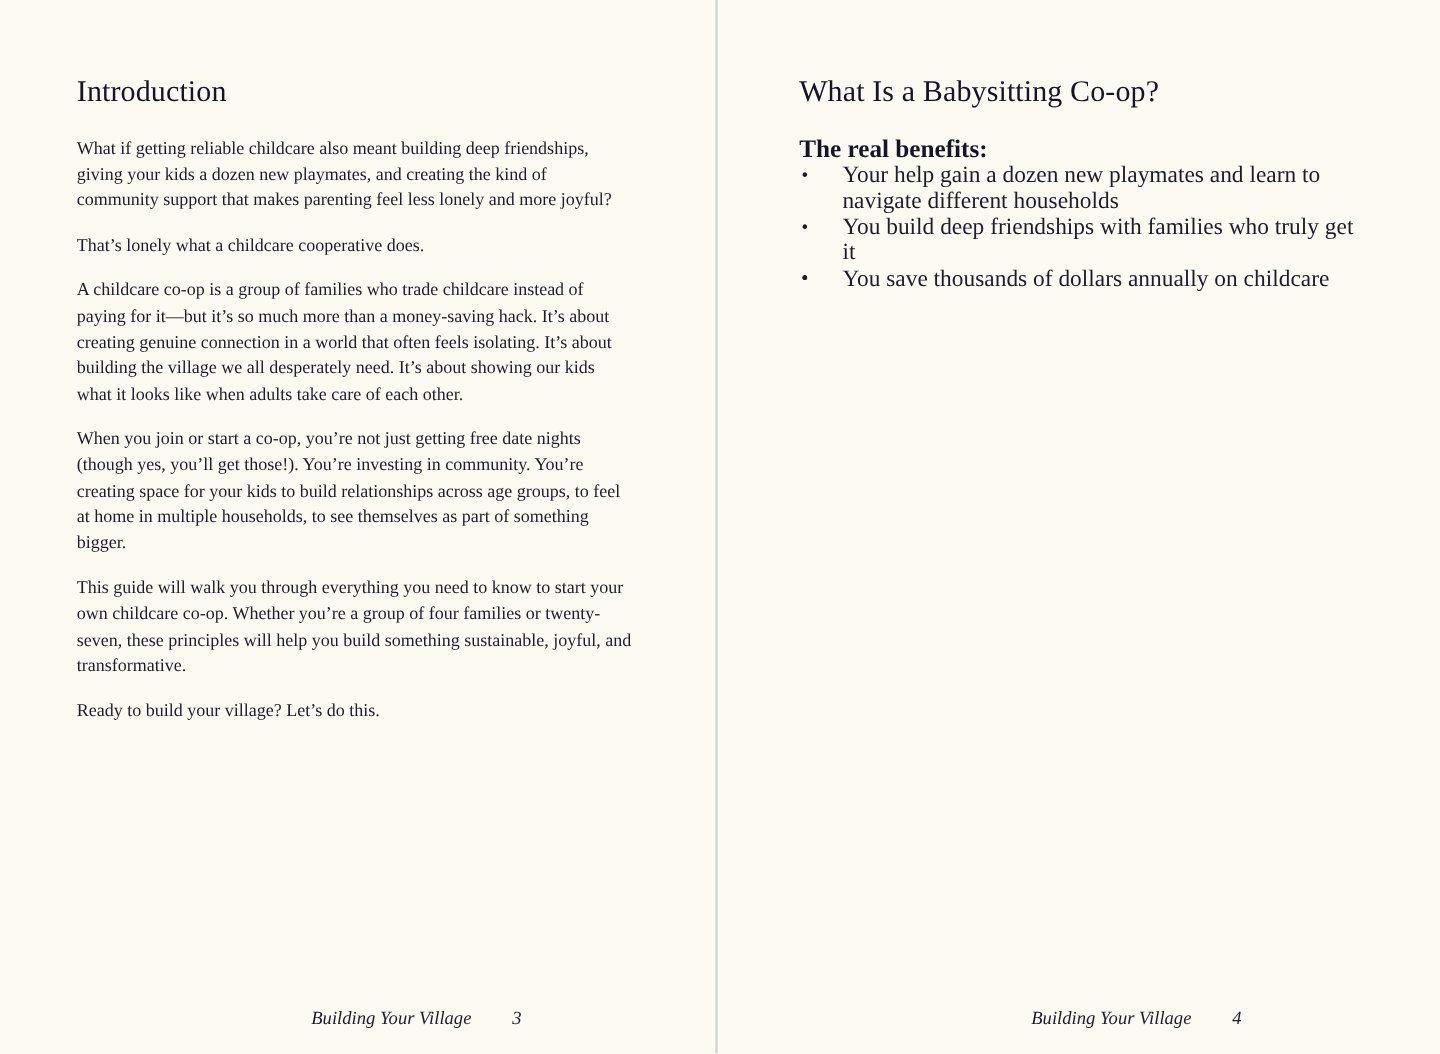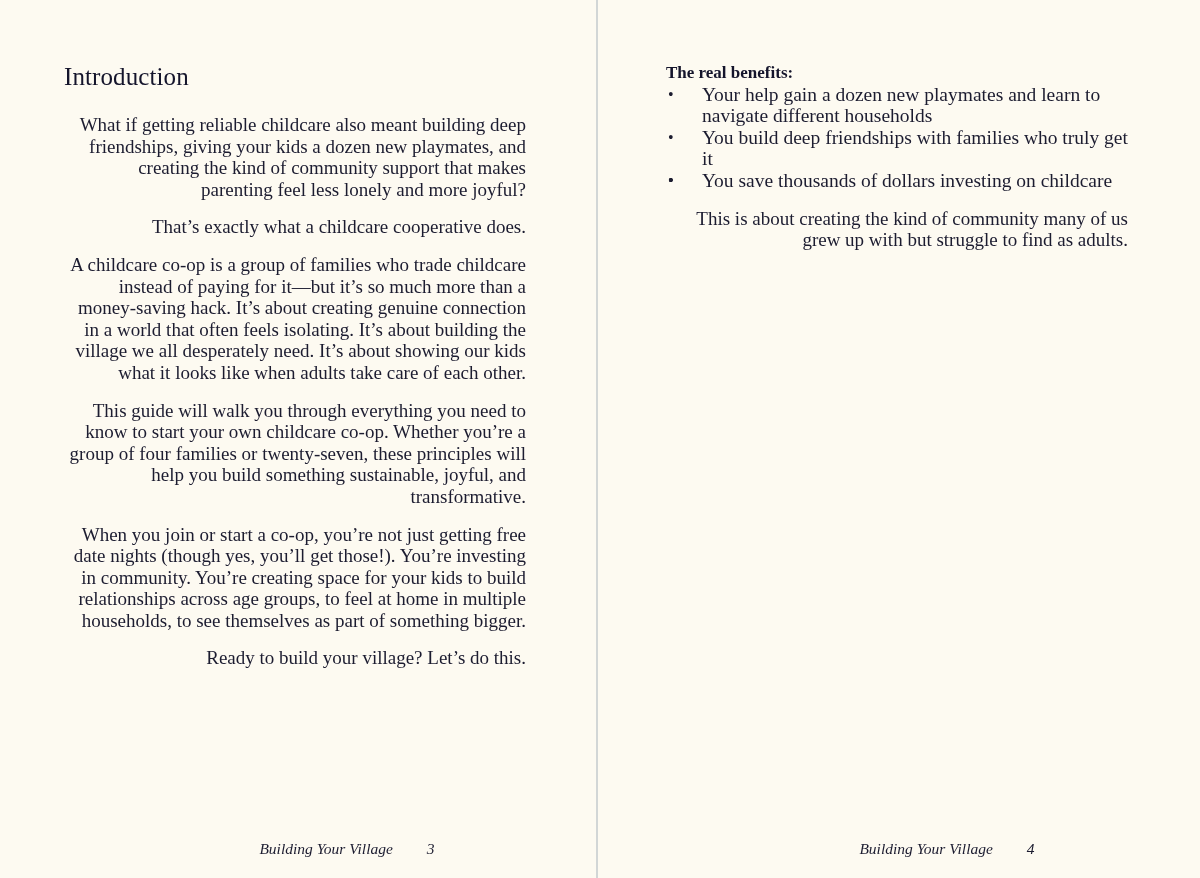--- a/index.html
+++ b/index.html
@@ -46,31 +46,31 @@
   h1.chapter-title {
     font-size: 25px;
     font-weight: normal;
     line-height: 30px;
     margin: 0 0 22px 0;
     letter-spacing: 0.1px;
     color: #14142b;
   }
 
   p.para {
-    font-size: 19px;
+    font-size: 15px;
     line-height: 21.6px;
     margin: 0 0 16px 0;
     color: #1c1c30;
-    text-align: right;
+    text-align: left;
     hyphens: none;
   }
   p.para:last-child { margin-bottom: 0; }
 
   .benefits-label {
-    font-size: 17px;
+    font-size: 21px;
     line-height: 21.6px;
     font-weight: bold;
     margin: 0;
     color: #14142b;
   }
 
   ul.benefits {
     list-style: none;
     margin: 0 0 16px 0;
     padding: 0;
@@ -117,45 +117,45 @@
 </style>
 </head>
 <body>
 
 <div class="spread">
 
   <div class="page page-left">
     <div class="content">
       <h1 class="chapter-title">Introduction</h1>
       <p class="para">What if getting reliable childcare also meant building deep friendships, giving your kids a dozen new playmates, and creating the kind of community support that makes parenting feel less lonely and more joyful?</p>
-      <p class="para">That’s exactly what a childcare cooperative does.</p>
+      <p class="para">That’s lonely what a childcare cooperative does.</p>
       <p class="para">A childcare co-op is a group of families who trade childcare instead of paying for it—but it’s so much more than a money-saving hack. It’s about creating genuine connection in a world that often feels isolating. It’s about building the village we all desperately need. It’s about showing our kids what it looks like when adults take care of each other.</p>
+      <p class="para">When you join or start a co-op, you’re not just getting free date nights (though yes, you’ll get those!). You’re investing in community. You’re creating space for your kids to build relationships across age groups, to feel at home in multiple households, to see themselves as part of something bigger.</p>
       <p class="para">This guide will walk you through everything you need to know to start your own childcare co-op. Whether you’re a group of four families or twenty-seven, these principles will help you build something sustainable, joyful, and transformative.</p>
-      <p class="para">When you join or start a co-op, you’re not just getting free date nights (though yes, you’ll get those!). You’re investing in community. You’re creating space for your kids to build relationships across age groups, to feel at home in multiple households, to see themselves as part of something bigger.</p>
       <p class="para">Ready to build your village? Let’s do this.</p>
     </div>
     <div class="footer">
       <span class="book-title">Building Your Village</span>
       <span class="page-number">3</span>
     </div>
   </div>
 
   <div class="gutter"></div>
 
   <div class="page page-right">
     <div class="content">
+      <h1 class="chapter-title">What Is a Babysitting Co-op?</h1>
       <p class="benefits-label">The real benefits:</p>
       <ul class="benefits">
         <li><span class="bullet">•</span><span>Your help gain a dozen new playmates and learn to navigate different households</span></li>
         <li><span class="bullet">•</span><span>You build deep friendships with families who truly get it</span></li>
         <li><span class="bullet">•</span></li>
         <li><span class="bullet">•</span></li>
-        <li><span class="bullet">•</span><span>You save thousands of dollars investing on childcare</span></li>
+        <li><span class="bullet">•</span><span>You save thousands of dollars annually on childcare</span></li>
       </ul>
-      <p class="para">This is about creating the kind of community many of us grew up with but struggle to find as adults.</p>
     </div>
     <div class="footer">
       <span class="book-title">Building Your Village</span>
       <span class="page-number">4</span>
     </div>
   </div>
 
 </div>
 
 </body></html>

